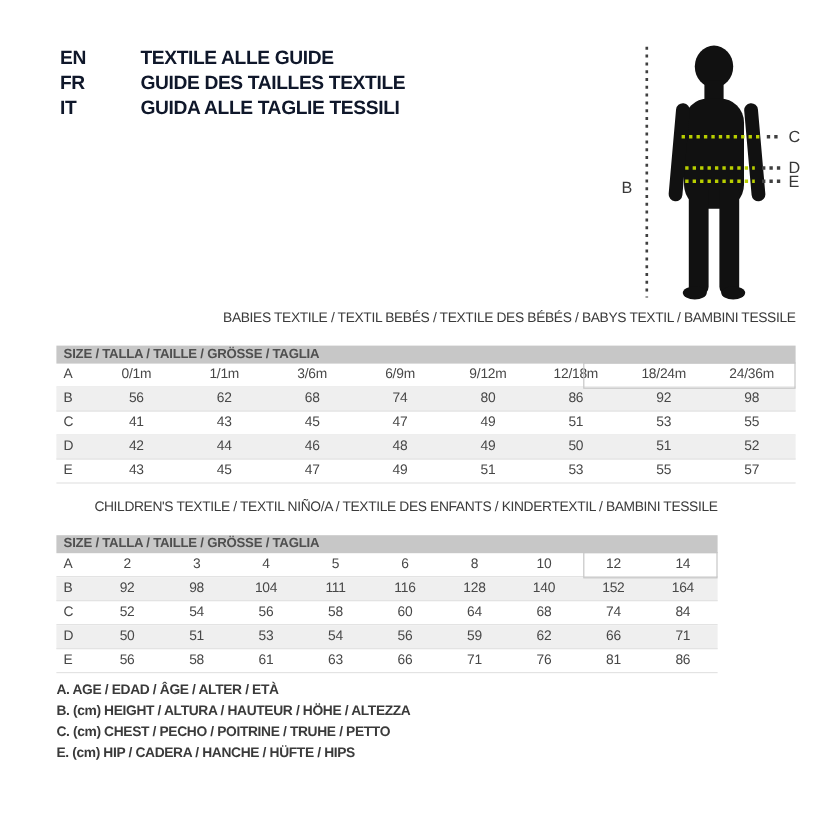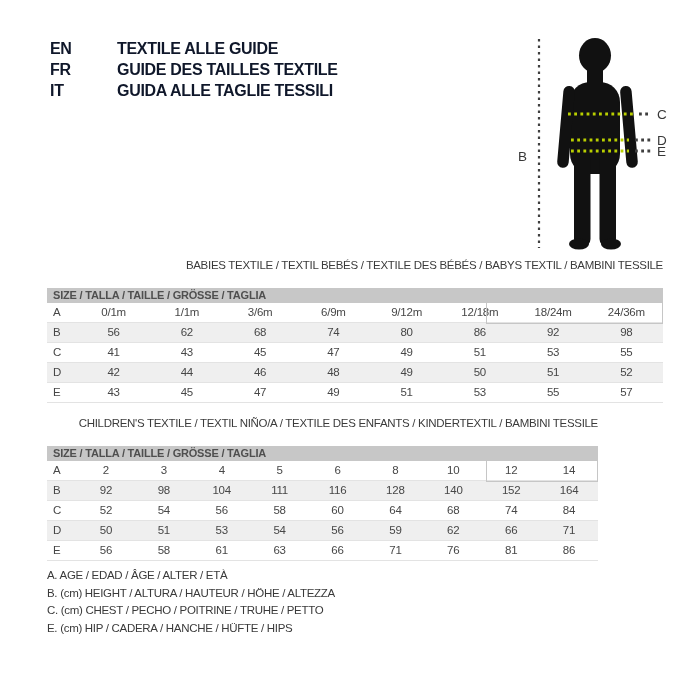--- a/index.html
+++ b/index.html
@@ -27,21 +27,21 @@
     border-bottom:1px solid #e3e3e3;letter-spacing:-0.2px;}
   .size-rows .size-row:nth-child(even){background:#efefef;}
   .row-label{flex:0 0 24px;width:24px;padding-left:6px;}
   .cell{flex:1;text-align:center;}
   .highlight-box{position:absolute;top:43px;height:20px;border:1px solid #c6c6c6;
     background:transparent;pointer-events:none;}
   .box-babies{left:439px;width:175px;}
   .box-children{left:439px;width:110px;}
   
   .legend{position:absolute;left:47px;top:567px;}
-  .legend-line{font-size:11.5px;font-weight:normal;color:#3a3a3a;line-height:17.5px;
+  .legend-line{font-size:11.5px;font-weight:bold;color:#3a3a3a;line-height:17.5px;
     letter-spacing:-0.3px;white-space:nowrap;}
 </style>
 </head>
 <body>
 
 <div class="page">
 
   <div class="lang-block" id="lang-block">
       <div class="lang-row">
         <span class="lang-code">EN</span>

